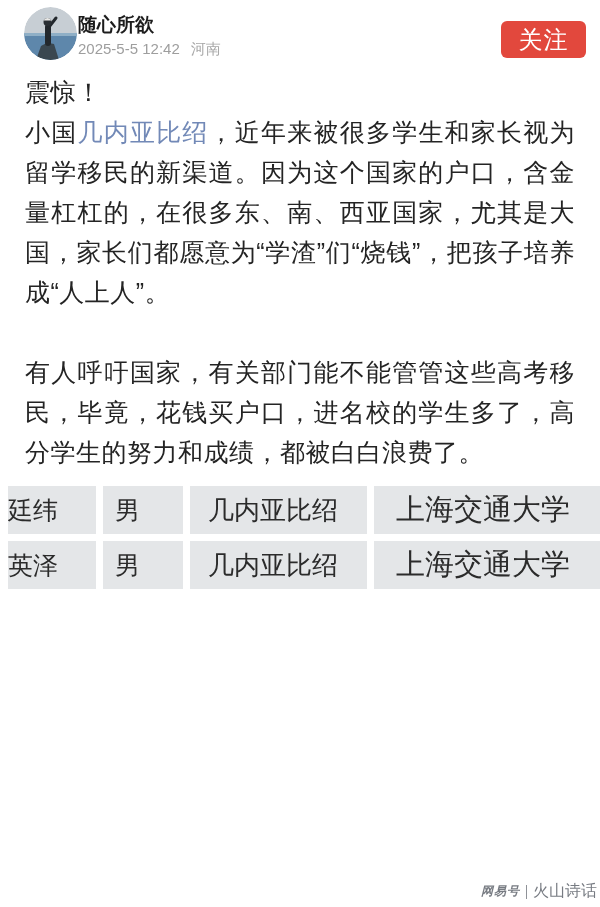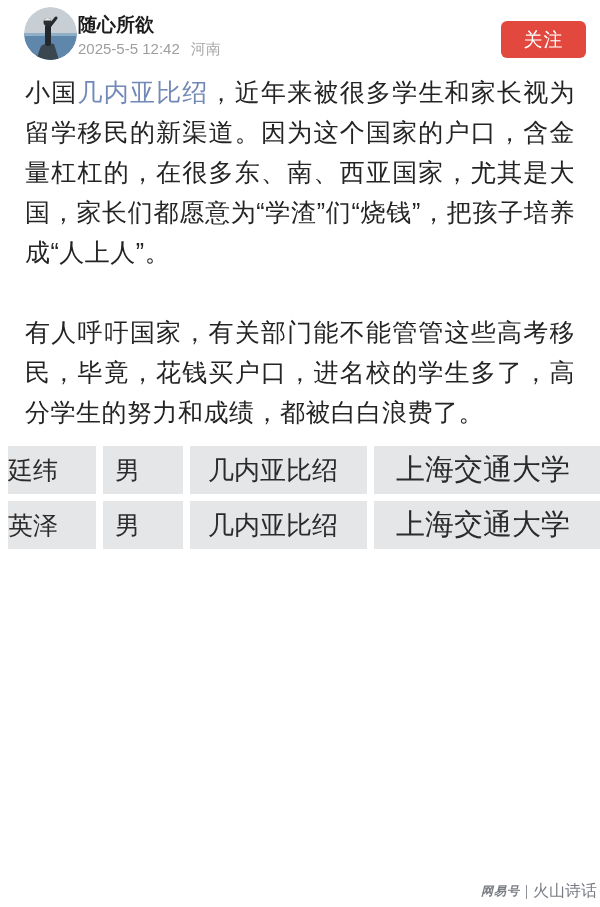--- a/index.html
+++ b/index.html
@@ -41,21 +41,21 @@
   }
   .meta .location { margin-left: 11px; color: #a8a8a8; }
   .follow-btn {
     margin-left: auto;
     margin-top: 14px;
     width: 85px; height: 37px;
     background: #e2483d;
     border: none;
     border-radius: 6px;
     color: #ffffff;
-    font-size: 19px;
+    font-size: 24px;
     font-family: inherit;
     letter-spacing: 1px;
     display: flex;
     align-items: center;
     justify-content: center;
     cursor: pointer;
   }
 
   
   .article {
@@ -150,20 +150,21 @@
     <div class="user-info">
       <div class="username">随心所欲</div>
       <div class="meta">
         <span>2025-5-5 12:42</span><span class="location">河南</span>
       </div>
     </div>
     <button class="follow-btn">关注</button>
   </div>
 
   <div class="article">
+    <p>震惊！</p>
     <p class="gap"><span>小国</span><a class="country-link">几内亚比绍</a><span>，近年来被很多学生和家长视为留学移民的新渠道。因为这个国家的户口，含金量杠杠的，在很多东、南、西亚国家，尤其是大国，家长们都愿意为“学渣”们“烧钱”，把孩子培养成“人上人”。</span></p>
     <p>有人呼吁国家，有关部门能不能管管这些高考移民，毕竟，花钱买户口，进名校的学生多了，高分学生的努力和成绩，都被白白浪费了。</p>
   </div>
 
   <div class="students-table">
     <div class="cell name">廷纬</div>
     <div class="cell gender">男</div>
     <div class="cell country">几内亚比绍</div>
     <div class="cell university">上海交通大学</div>
     <div class="cell name">英泽</div>

